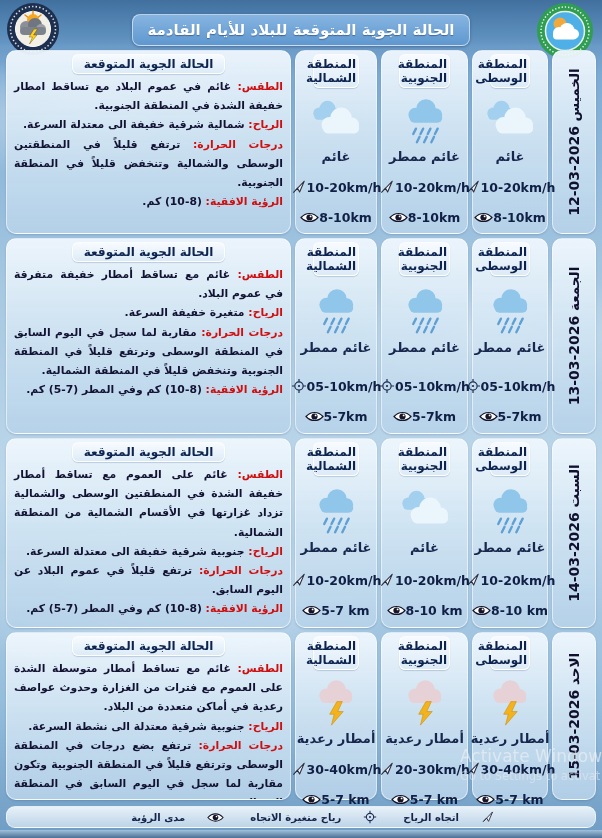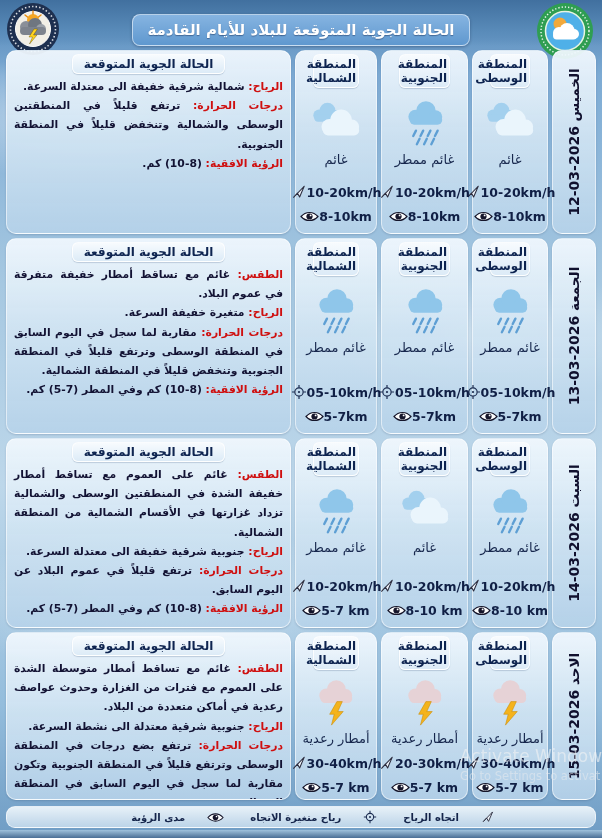--- a/index.html
+++ b/index.html
@@ -40,24 +40,24 @@
 
   .region{display:flex;flex-direction:column;align-items:center;padding:3px 17px 9px;}
   .w-c{width:76px}.w-s{width:87px}.w-n{width:82px}
   .tab{background:linear-gradient(180deg,#f7fbfe 0%,#dcebf7 100%);
     border:1px solid rgba(255,255,255,.85);border-radius:6px;
     color:#0e2450;font-weight:bold;font-size:12px;padding:2px 2px;
     width:100%;text-align:center;box-sizing:border-box;
     box-shadow:0 1px 1px rgba(30,60,100,.2);}
   .wicon{margin-top:9px;height:50px;display:flex;align-items:center;justify-content:center;}
   .wsvg{width:58px;height:47px;display:block;}
-  .cond{font-size:13px;font-weight:normal;color:#17274d;margin-top:5px;white-space:nowrap;}
+  .cond{font-size:13px;font-weight:bold;color:#17274d;margin-top:5px;white-space:nowrap;}
   .grow{flex:1;}
   .stat{direction:ltr;display:flex;align-items:center;
-    font-weight:bold;color:#101f45;font-size:12.5px;margin-top:9px;white-space:nowrap;}
+    font-weight:bold;color:#101f45;font-size:12.5px;margin-top:15px;white-space:nowrap;}
   .sicon svg{display:block;}
 
   .details{flex:1;display:flex;flex-direction:column;align-items:center;padding:3px 7px 3px;overflow:hidden;}
   .dtab{width:57%;}
   .dtext{width:100%;margin-top:3px;font-size:10.8px;font-weight:bold;color:#121233;
     line-height:1.78;text-align:justify;}
   .dtext p{margin:0;}
   .lbl{color:#cf0f0f;}
 
   .legend{position:absolute;left:6px;right:6px;top:806px;height:22px;
@@ -236,20 +236,21 @@
             <svg width="19" height="13" viewBox="0 0 22 14">
               <use href="#veye"></use>
             </svg>
           </span>
           <span>8-10km</span>
         </div>
     </div>
     <div class="cell details">
       <div class="tab dtab">الحالة الجوية المتوقعة</div>
       <div class="dtext">
+        <p><span class="lbl">الطقس:</span> <span>غائم في عموم البلاد مع تساقط امطار خفيفة الشدة في المنطقة الجنوبية.</span></p>
         <p><span class="lbl">الرياح:</span> <span>شمالية شرقية خفيفة الى معتدلة السرعة.</span></p>
         <p><span class="lbl">درجات الحرارة:</span> <span>ترتفع قليلاً في المنطقتين الوسطى والشمالية وتنخفض قليلاً في المنطقة الجنوبية.</span></p>
         <p><span class="lbl">الرؤية الافقية:</span> <span>(8-10) كم.</span></p>
       </div>
     </div>
   </div>
 
   <div class="row row2">
     <div class="cell daytab">
       <div class="rot"><span>الجمعة</span> <span class="dnum">2026-03-13</span></div>

